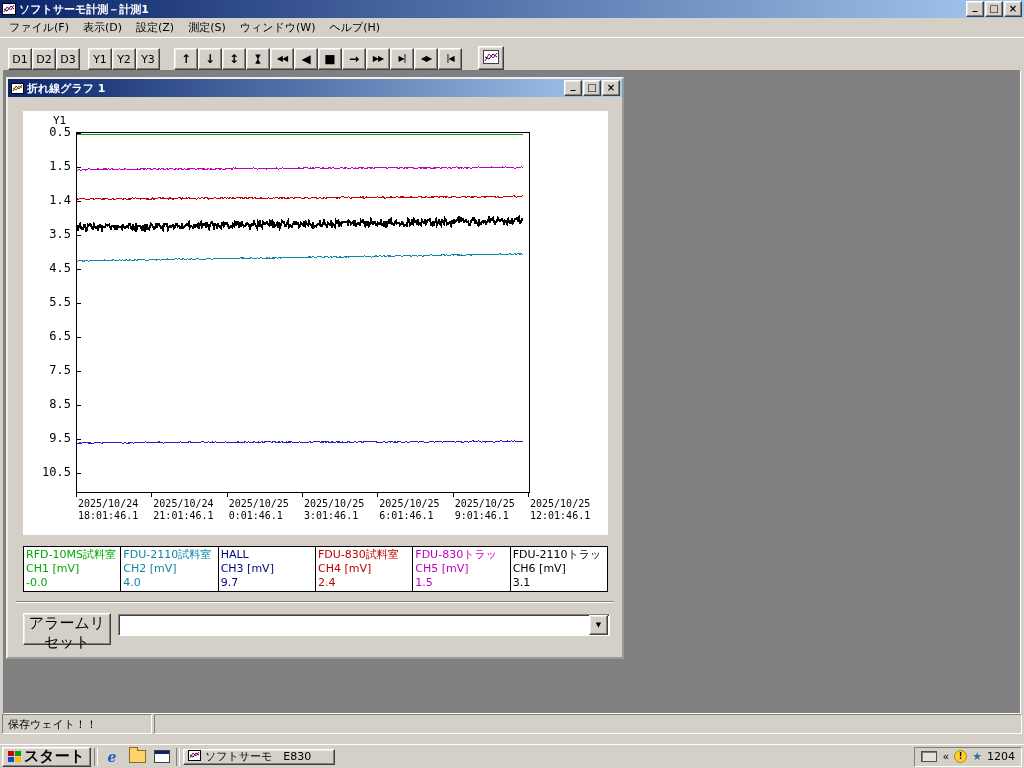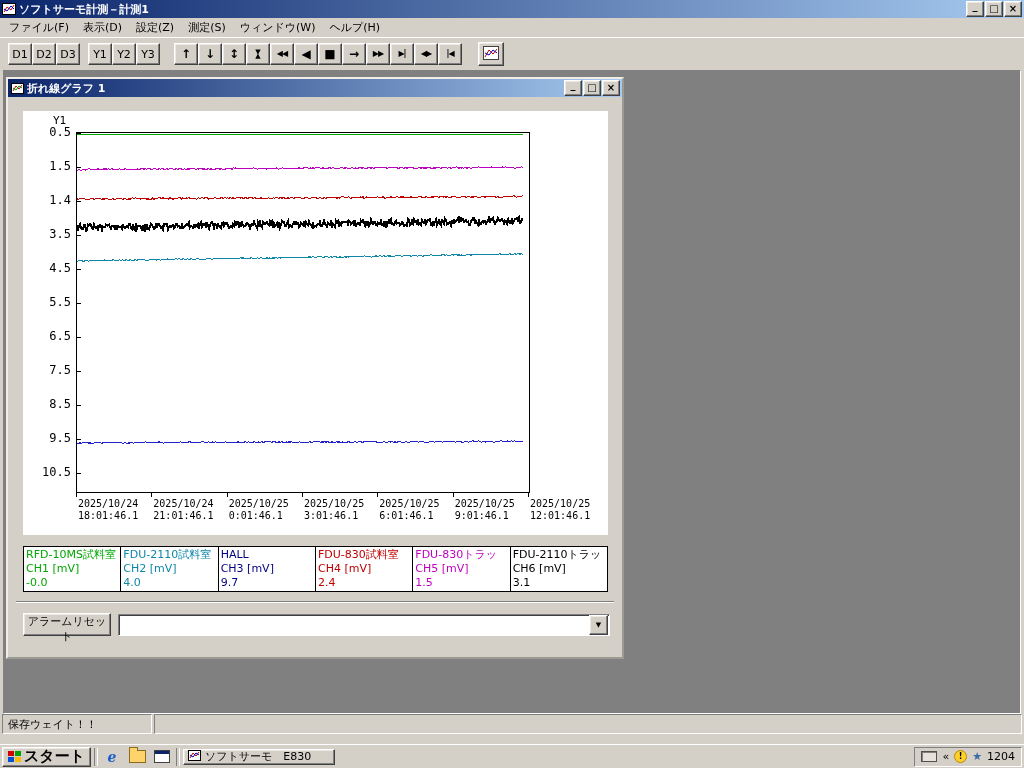--- a/index.html
+++ b/index.html
@@ -19,21 +19,21 @@
   .winbtns{display:flex;gap:1px;margin-left:auto;}
   .winbtn{width:16px;height:14px;display:flex;align-items:center;justify-content:center;
           font-size:10px;font-weight:bold;line-height:1;color:#000;}
   .winbtn .min-g{margin-top:-6px;}
   .appicon{width:14px;height:13px;display:flex;align-items:center;justify-content:center;}
   
   .menubar{position:absolute;left:0;top:18px;width:100%;height:19px;background:#d4d0c8;
            display:flex;align-items:center;padding-left:2px;box-sizing:border-box;}
   .menu-item{padding:2px 7px;white-space:nowrap;}
   .toolbar{position:absolute;left:0;top:37px;width:100%;height:33px;background:#d4d0c8;
-           border-top:1px solid #fff;display:flex;align-items:center;padding-left:8px;box-sizing:border-box;}
+           border-top:1px solid #fff;display:flex;align-items:flex-end;padding-left:8px;box-sizing:border-box;}
   .tbgroup{display:flex;}
   .tb-gap{width:8px;}
   .tb-gap.wide{width:14px;}
   .tbtn{width:24px;height:22px;display:flex;align-items:center;justify-content:center;
         font-weight:normal;}
   .tbtn .glyph{font-size:12px;font-weight:bold;line-height:1;}
   .tbtn .glyph.small{font-size:8px;letter-spacing:-1px;font-weight:bold;}
   .hourglass{display:flex;flex-direction:column;align-items:center;line-height:4.5px;font-size:7px;}
   .graph-btn{width:26px;height:24px;margin-left:2px;display:flex;align-items:center;justify-content:center;}
   
@@ -60,21 +60,21 @@
   #xticks .date{top:6px;}
   #xticks .time{top:18px;}
   
   .legend{position:absolute;left:15px;top:449px;width:585px;height:46px;display:flex;background:#fff;}
   .lcell{flex:1;border:1px solid #000;margin-left:-1px;padding:1px 2px;overflow:hidden;
          white-space:nowrap;font-size:11px;line-height:14px;background:#fff;}
   .lcell:first-child{margin-left:0;}
   
   .hsep{position:absolute;left:8px;top:504px;width:598px;height:0;
         border-top:1px solid #808080;border-bottom:1px solid #fff;}
-  .alarm-btn{position:absolute;left:15px;top:516px;width:88px;height:23px;font-size:11px;}
+  .alarm-btn{position:absolute;left:15px;top:516px;width:88px;height:32px;font-size:15px;}
   .combo{position:absolute;left:110px;top:517px;width:492px;height:22px;background:#fff;
          border:1px solid;border-color:#808080 #fff #fff #808080;box-shadow:inset 1px 1px 0 #404040;
          box-sizing:border-box;display:flex;align-items:center;}
   .combo-text{flex:1;padding-left:4px;font-size:11px;}
   .combo-arrow{width:17px;height:18px;margin-right:1px;display:flex;align-items:center;justify-content:center;}
   .combo-arrow span{font-size:7px;line-height:1;}
   
   .statusbar{position:absolute;left:2px;top:714px;width:1020px;height:20px;display:flex;gap:2px;
              box-sizing:border-box;}
   .sb-panel{border:1px solid;border-color:#808080 #fff #fff #808080;display:flex;align-items:center;

